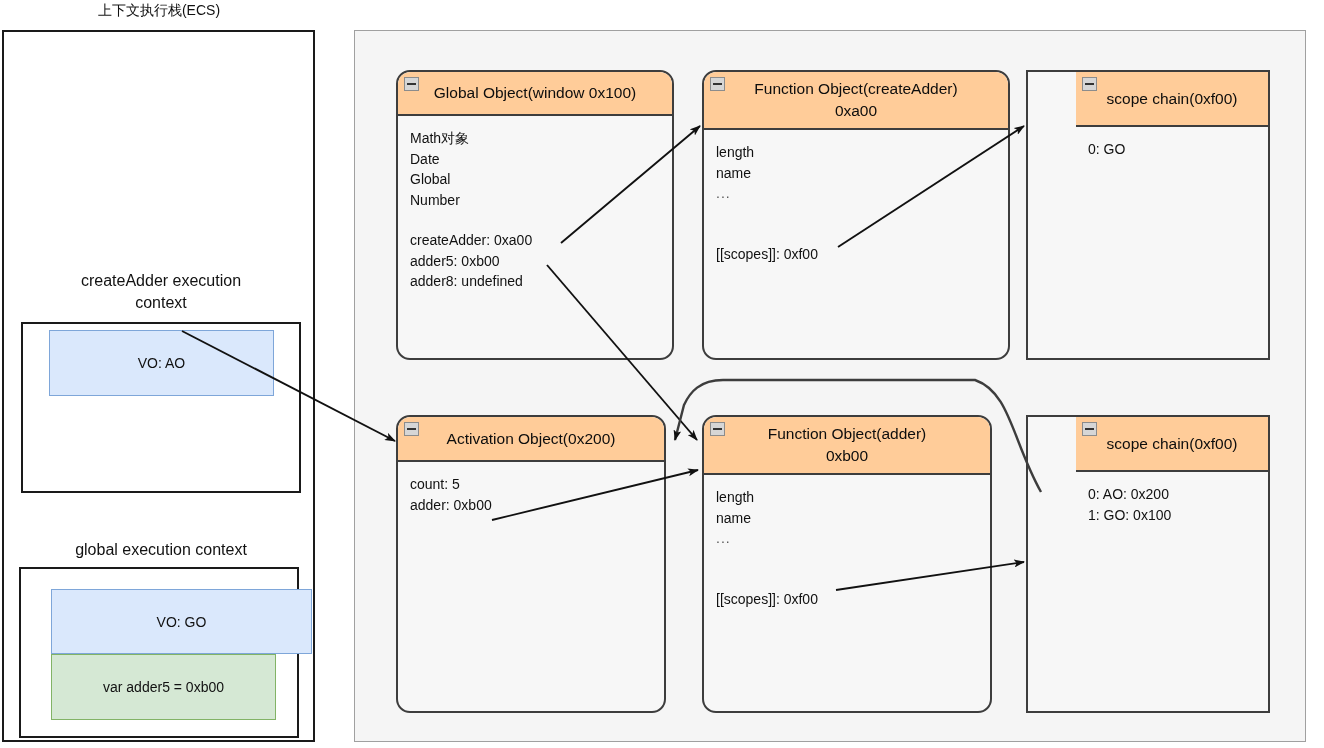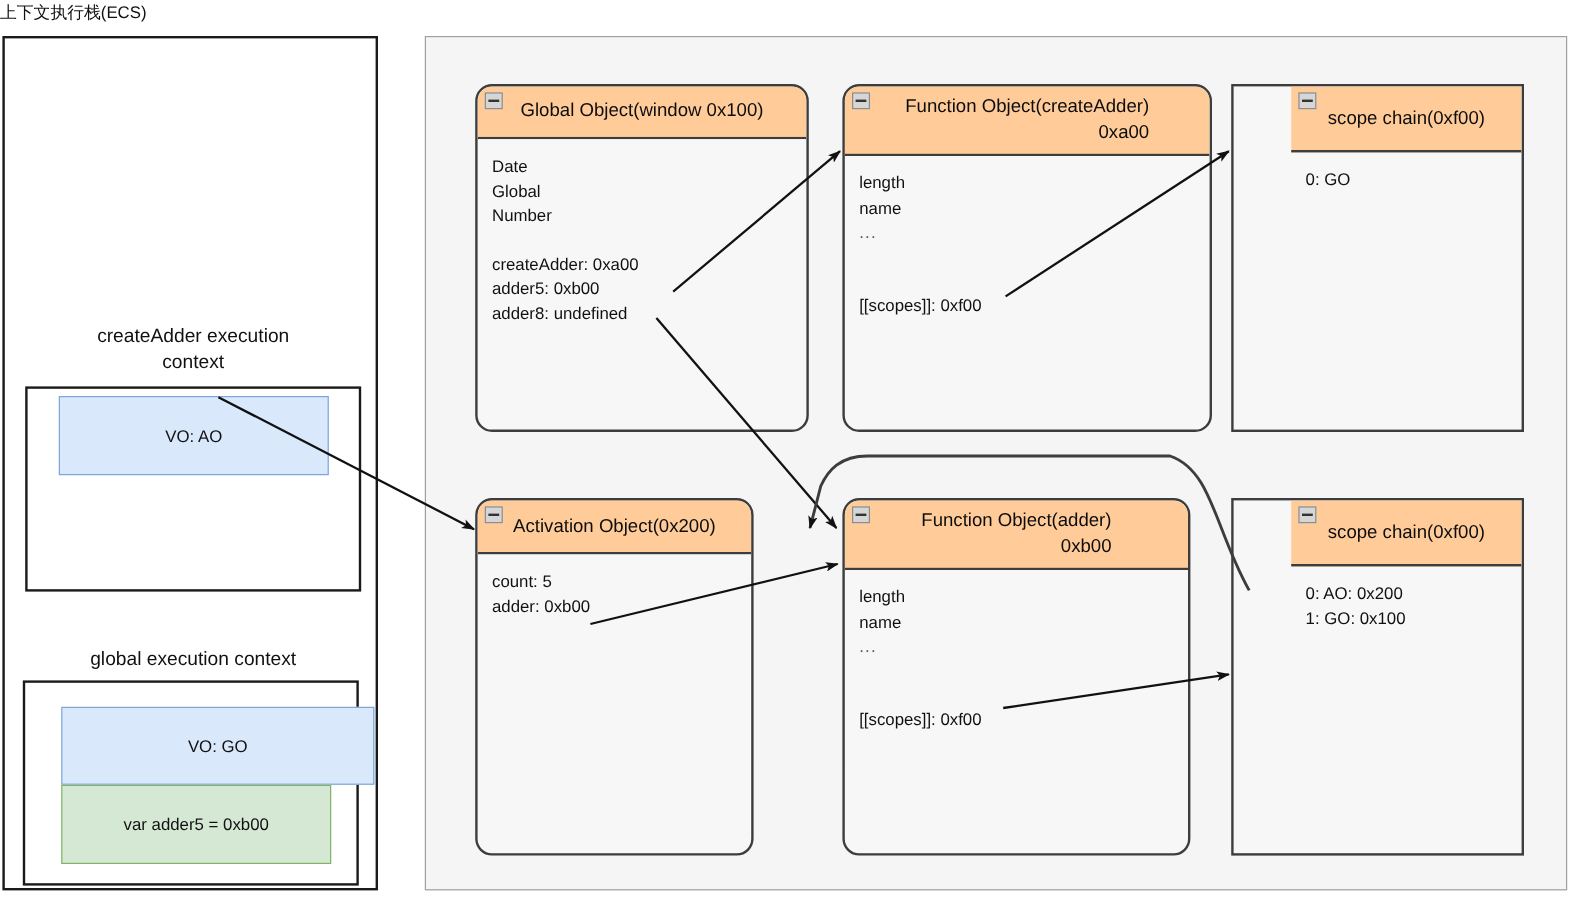--- a/index.html
+++ b/index.html
@@ -18,21 +18,21 @@
     position: absolute;
     inset: 0;
   }
 
   
   #ecs-title {
     position: absolute;
     left: 0px;
     top: 2px;
     width: 318px;
-    text-align: left;
+    text-align: center;
     font-size: 14px;
     color: #111111;
     white-space: nowrap;
   }
   #ecs-panel {
     position: absolute;
     left: 2px;
     top: 30px;
     width: 313px;
     height: 712px;
@@ -108,21 +108,21 @@
   .obj-card.square  { border-radius: 0; padding-left: 48px; }
 
   .card-header {
     position: relative;
     background: #ffcc99;
     border-bottom: 2px solid #3d3d3d;
     box-sizing: border-box;
     display: flex;
     align-items: center;
     justify-content: center;
-    text-align: right;
+    text-align: center;
     font-size: 15.5px;
     color: #0d0d0d;
     line-height: 22px;
     padding: 2px 6px;
   }
   .obj-card.rounded .card-header { border-radius: 12px 12px 0 0; }
 
   .collapse-icon {
     position: absolute;
     left: 6px;
@@ -156,21 +156,21 @@
   
   #card-global-object    { left: 396px; top: 70px;  width: 278px; height: 290px; }
   #card-global-object .card-header { height: 44px; }
 
   #card-func-createadder { left: 702px; top: 70px;  width: 308px; height: 290px; }
   #card-func-createadder .card-header { height: 58px; }
 
   #card-scope-top        { left: 1026px; top: 70px; width: 244px; height: 290px; }
   #card-scope-top .card-header { height: 55px; }
 
-  #card-activation       { left: 396px; top: 415px; width: 232px; height: 298px; }
+  #card-activation       { left: 396px; top: 415px; width: 270px; height: 298px; }
   #card-activation .card-header { height: 45px; }
 
   #card-func-adder       { left: 702px; top: 415px; width: 290px; height: 298px; }
   #card-func-adder .card-header { height: 58px; }
 
   #card-scope-bottom     { left: 1026px; top: 415px; width: 244px; height: 298px; }
   #card-scope-bottom .card-header { height: 55px; }
 
   
   #connectors {
@@ -204,20 +204,21 @@
   </div>
 
   <div id="memory-panel"></div>
 
   <div id="card-global-object" class="obj-card rounded">
     <div class="card-header">
       <span class="collapse-icon"></span>
       <span>Global Object(window 0x100)</span>
     </div>
     <div class="card-body">
+      <div class="row">Math对象</div>
       <div class="row">Date</div>
       <div class="row">Global</div>
       <div class="row">Number</div>
       <div class="spacer"></div>
       <div class="row">createAdder: 0xa00</div>
       <div class="row">adder5: 0xb00</div>
       <div class="row">adder8: undefined</div>
     </div>
   </div>
 

